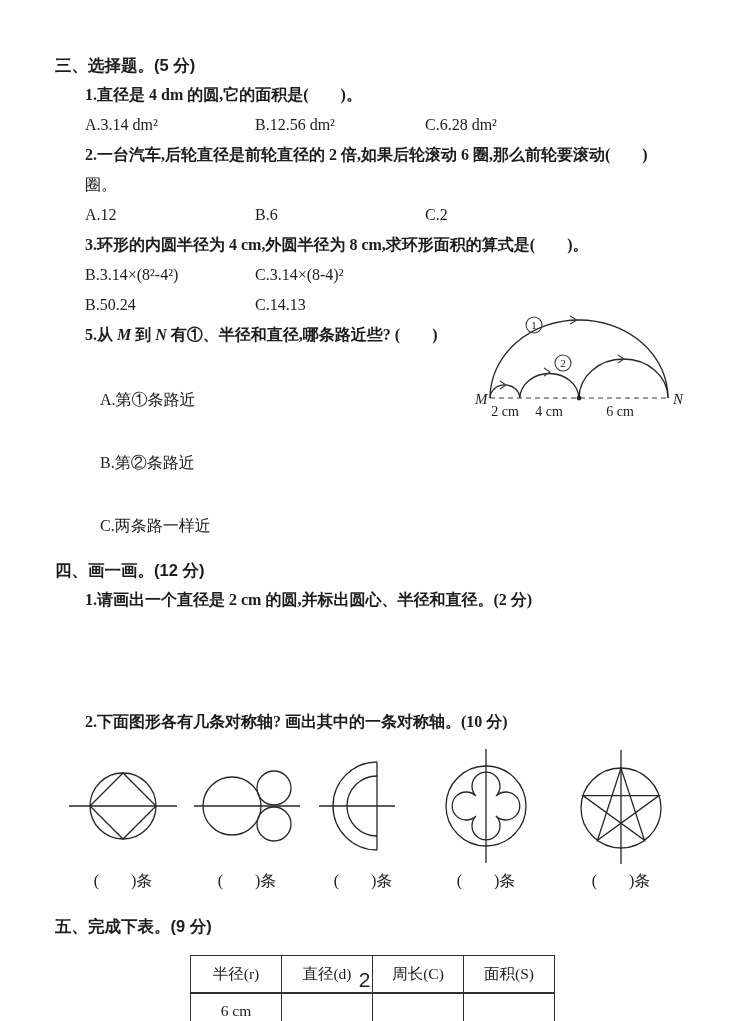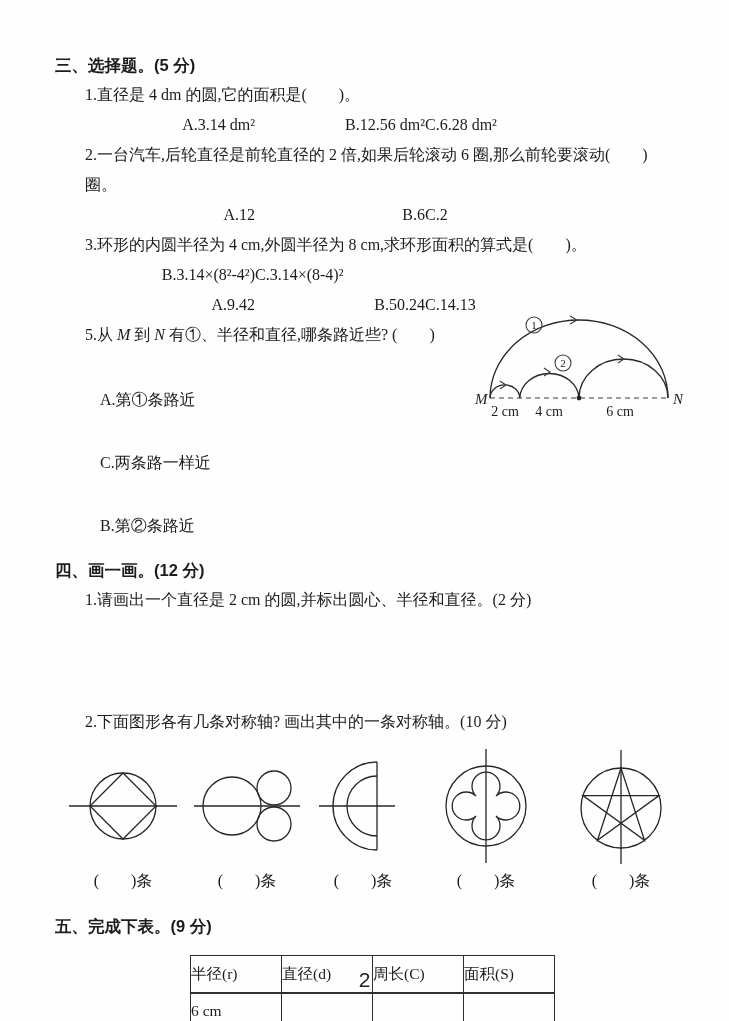--- a/index.html
+++ b/index.html
@@ -8,42 +8,42 @@
     font-family:"Liberation Serif","DejaVu Serif",serif;
     color:#1c1c1c;font-size:16px;
     -webkit-font-smoothing:antialiased;
   }
   .page{position:relative;width:729px;height:1021px;overflow:hidden;background:#fefefe;padding-left:22px;}
   .content{position:absolute;left:55px;top:50px;width:644px;}
   .sec-title{
     font-family:"Liberation Sans","DejaVu Sans",sans-serif;
     font-weight:700;font-size:16.5px;line-height:30px;margin:0;
   }
-  .qline{margin:0 0 0 30px;line-height:30px;}
+  .qline{margin:0 0 0 30px;line-height:30px;font-weight:bold;}
   .qline2{margin:0 0 0 30px;line-height:30px;}
   .opts{display:flex;margin-left:30px;line-height:30px;}
-  .opt{width:170px;flex:0 0 auto;text-align:right;}
+  .opt{width:170px;flex:0 0 auto;}
   .opt:last-child{width:auto;}
   .subopt{margin-left:45px;line-height:27px;margin-top:36px;}
   .q5wrap{position:relative;}
   .q5text{max-width:420px;}
   .q5diagram{position:absolute;top:-8px;right:2px;width:225px;height:122px;}
   .ital{font-style:italic;}
   .drawspace{height:92px;}
   .figrow{display:flex;justify-content:space-between;width:614px;margin:10px 0 0 12px;}
   .figblock{display:flex;flex-direction:column;align-items:center;}
   .figbox{height:118px;display:flex;align-items:center;}
   .figanswer{margin-top:4px;line-height:24px;font-size:16px;}
   .sec5{margin-top:18px;}
   table.fill{
     border-collapse:collapse;margin:14px 0 0 135px;table-layout:fixed;
   }
   table.fill td{
     border:1.4px solid #2f2f2f;width:90px;height:34px;
-    vertical-align:middle;font-size:15.5px;padding:0;
+    text-align:center;vertical-align:middle;font-size:15.5px;padding:0;
   }
   table.fill tr.hdr td{border-bottom-width:2px;height:36px;}
   .pagenum{
     position:absolute;left:0;width:729px;top:968px;text-align:center;
     font-family:"Liberation Sans","DejaVu Sans",sans-serif;font-size:21px;color:#222;
   }
   svg{display:block;}
   .stroke{fill:none;stroke:#262626;stroke-width:1.3;}
   .stroke-thin{fill:none;stroke:#3a3a3a;stroke-width:1.1;}
   .dash{fill:none;stroke:#3a3a3a;stroke-width:1.1;stroke-dasharray:5,4;}
@@ -74,30 +74,29 @@
       <span class="opt">C.2</span>
     </div>
 
     <p class="qline">3.环形的内圆半径为 4 cm,外圆半径为 8 cm,求环形面积的算式是(　　)。</p>
     <div class="opts">
       <span class="opt">B.3.14×(8²-4²)</span>
       <span class="opt">C.3.14×(8-4)²</span>
     </div>
 
     <div class="opts">
-      <span class="opt">A.9.42</span>
       <span class="opt">B.50.24</span>
       <span class="opt">C.14.13</span>
     </div>
 
     <div class="q5wrap">
       <p class="qline q5text"><span>5.从 </span><span class="ital">M</span><span> 到 </span><span class="ital">N</span><span> 有①、半径和直径,哪条路近些? (　　)</span></p>
       <p class="subopt">A.第①条路近</p>
+      <p class="subopt">B.第②条路近</p>
       <p class="subopt">C.两条路一样近</p>
-      <p class="subopt">B.第②条路近</p>
 
       <svg class="q5diagram" viewBox="0 0 225 122">
 
         <line class="dash" x1="18" y1="86" x2="196" y2="86"></line>
 
         <path class="stroke" d="M 18 86 A 89 78 0 0 1 196 86"></path>
 
         <path class="stroke" d="M 18 86 A 14.8 13 0 0 1 47.7 86"></path>
         <path class="stroke" d="M 47.7 86 A 29.7 26 0 0 1 107 86"></path>
         <path class="stroke" d="M 107 86 A 44.5 39 0 0 1 196 86"></path>

